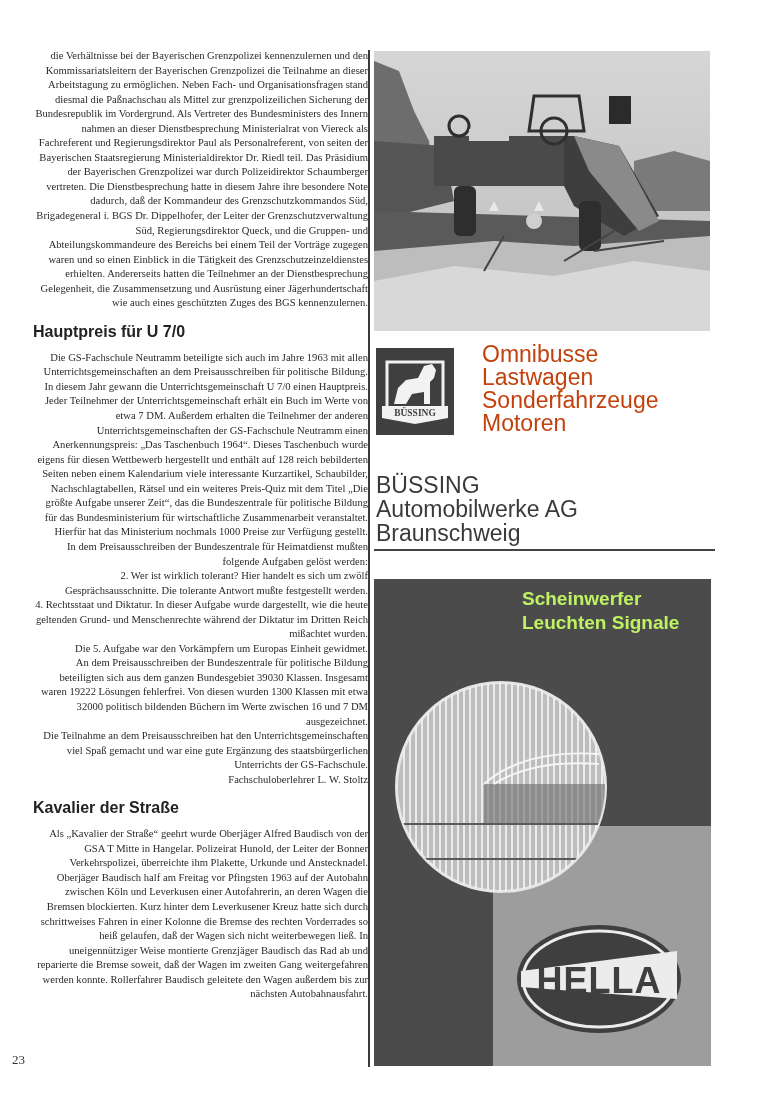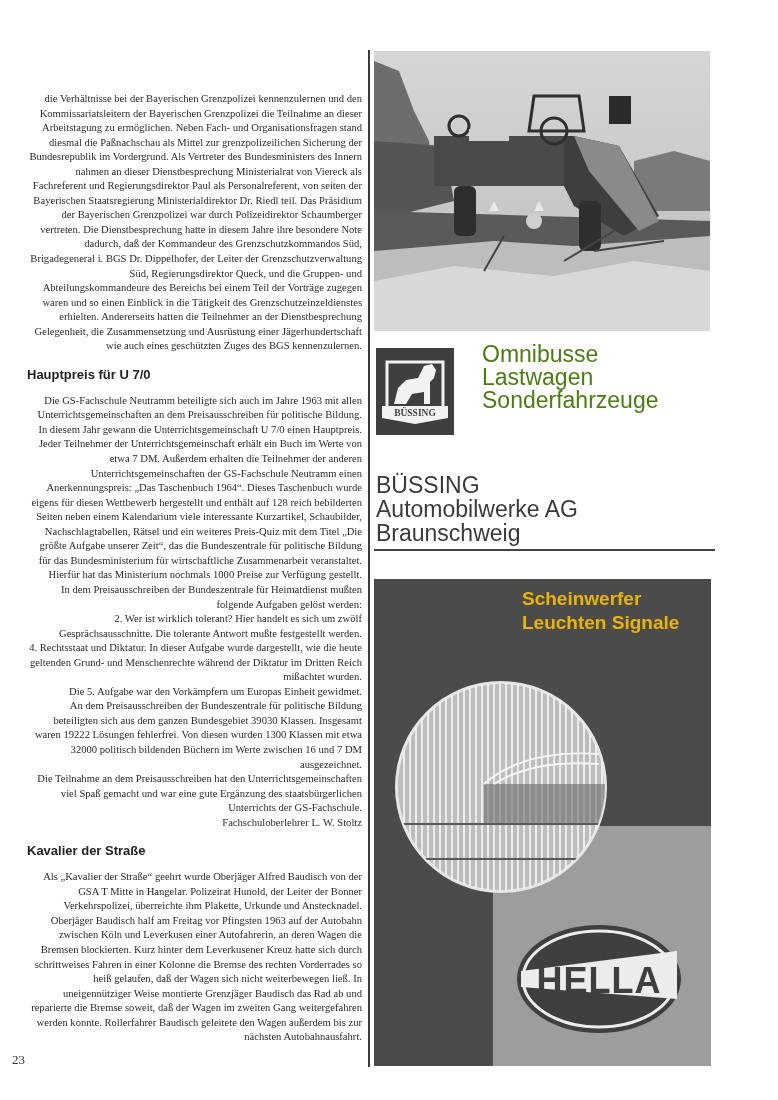--- a/index.html
+++ b/index.html
@@ -1,40 +1,40 @@
 <!DOCTYPE html>
 <html><head>
 <meta charset="utf-8">
 <style>
   html,body{margin:0;padding:0;background:#fff;}
   body{width:778px;height:1100px;position:relative;overflow:hidden;font-family:"Liberation Serif","DejaVu Serif",serif;color:#2a2a2a;}
-  .col-left{position:absolute;left:27px;top:49px;width:335px;font-size:10.6px;line-height:14.55px;text-align:justify;margin-top:43px;}
+  .col-left{position:absolute;left:33px;top:49px;width:335px;font-size:10.6px;line-height:14.55px;text-align:justify;}
   .col-left p{margin:0;text-align:right;}
-  .col-left h2{font-family:"Liberation Sans","DejaVu Sans",sans-serif;font-weight:bold;font-size:13px;margin:14px 0 12px 0;line-height:14px;color:#222;}
+  .col-left h2{font-family:"Liberation Sans","DejaVu Sans",sans-serif;font-weight:bold;font-size:16px;margin:14px 0 12px 0;line-height:14px;color:#222;}
   .signature{text-align:right;}
   .rule{position:absolute;left:368px;top:50px;width:2px;height:1017px;background:#3a3a3a;}
   .page-num{position:absolute;left:12px;top:1052px;font-size:13px;font-family:"Liberation Serif",serif;color:#333;}
 
   
   .photo{position:absolute;left:374px;top:51px;width:336px;height:280px;overflow:hidden;background:#c9c9c9;}
   .photo svg{display:block;}
 
   
   .buessing{position:absolute;left:374px;top:340px;width:340px;height:212px;}
   .b-logo{position:absolute;left:2px;top:8px;width:78px;height:87px;background:#3f3f3f;}
-  .b-products{position:absolute;left:108px;top:3px;font-family:"Liberation Sans","DejaVu Sans",sans-serif;font-size:23px;line-height:23px;color:#4d7c0f;}
+  .b-products{position:absolute;left:108px;top:3px;font-family:"Liberation Sans","DejaVu Sans",sans-serif;font-size:23px;line-height:23px;color:#c2410c;}
   .b-products div{white-space:nowrap;}
   .b-company{position:absolute;left:2px;top:133px;font-family:"Liberation Sans","DejaVu Sans",sans-serif;font-size:23px;line-height:24px;color:#3a3a3a;}
   .b-company div{white-space:nowrap;}
   .b-rule{position:absolute;left:0;top:209px;width:341px;height:2px;background:#444;}
 
   
   .hella{position:absolute;left:374px;top:579px;width:337px;height:487px;background:#4b4b4b;overflow:hidden;}
   .hella-light{position:absolute;left:119px;top:247px;width:218px;height:240px;background:#9d9d9d;}
-  .hella-slogan{position:absolute;left:148px;top:8px;font-family:"Liberation Sans","DejaVu Sans",sans-serif;font-weight:bold;font-size:19px;line-height:24px;color:#eab308;}
+  .hella-slogan{position:absolute;left:148px;top:8px;font-family:"Liberation Sans","DejaVu Sans",sans-serif;font-weight:bold;font-size:19px;line-height:24px;color:#bef264;}
   .hella-slogan div{white-space:nowrap;}
   .hella svg{position:absolute;left:0;top:0;}
 </style>
 </head>
 <body>
 
 <div class="col-left">
   <p>die Verhältnisse bei der Bayerischen Grenzpolizei kennenzulernen und den Kommissariatsleitern der Bayerischen Grenzpolizei die Teilnahme an dieser Arbeitstagung zu ermöglichen. Neben Fach- und Organisationsfragen stand diesmal die Paßnachschau als Mittel zur grenzpolizeilichen Sicherung der Bundesrepublik im Vordergrund. Als Vertreter des Bundesministers des Innern nahmen an dieser Dienstbesprechung Ministerialrat von Viereck als Fachreferent und Regierungsdirektor Paul als Personalreferent, von seiten der Bayerischen Staatsregierung Ministerialdirektor Dr. Riedl teil. Das Präsidium der Bayerischen Grenzpolizei war durch Polizeidirektor Schaumberger vertreten. Die Dienstbesprechung hatte in diesem Jahre ihre besondere Note dadurch, daß der Kommandeur des Grenzschutzkommandos Süd, Brigadegeneral i. BGS Dr. Dippelhofer, der Leiter der Grenzschutzverwaltung Süd, Regierungsdirektor Queck, und die Gruppen- und Abteilungskommandeure des Bereichs bei einem Teil der Vorträge zugegen waren und so einen Einblick in die Tätigkeit des Grenzschutzeinzeldienstes erhielten. Andererseits hatten die Teilnehmer an der Dienstbesprechung Gelegenheit, die Zusammensetzung und Ausrüstung einer Jägerhundertschaft wie auch eines geschützten Zuges des BGS kennenzulernen.</p>
 
   <h2>Hauptpreis für U 7/0</h2>
@@ -101,20 +101,21 @@
       <path d="M18 56 L22 40 L30 32 L42 30 L48 18 L56 16 L60 22 L58 30 L54 34 L54 56 L48 56 L48 44 L36 46 L30 56 Z" fill="#f2f2f2"></path>
 
       <path d="M6 58 L72 58 L72 70 L39 76 L6 70 Z" fill="#f2f2f2"></path>
       <text x="39" y="68" text-anchor="middle" font-family="Liberation Serif, serif" font-weight="bold" font-size="9.5" fill="#3f3f3f">BÜSSING</text>
     </svg>
   </div>
   <div class="b-products">
     <div>Omnibusse</div>
     <div>Lastwagen</div>
     <div>Sonderfahrzeuge</div>
+    <div>Motoren</div>
   </div>
   <div class="b-company">
     <div>BÜSSING</div>
     <div>Automobilwerke AG</div>
     <div>Braunschweig</div>
   </div>
   <div class="b-rule"></div>
 </div>
 
 <div class="hella">

